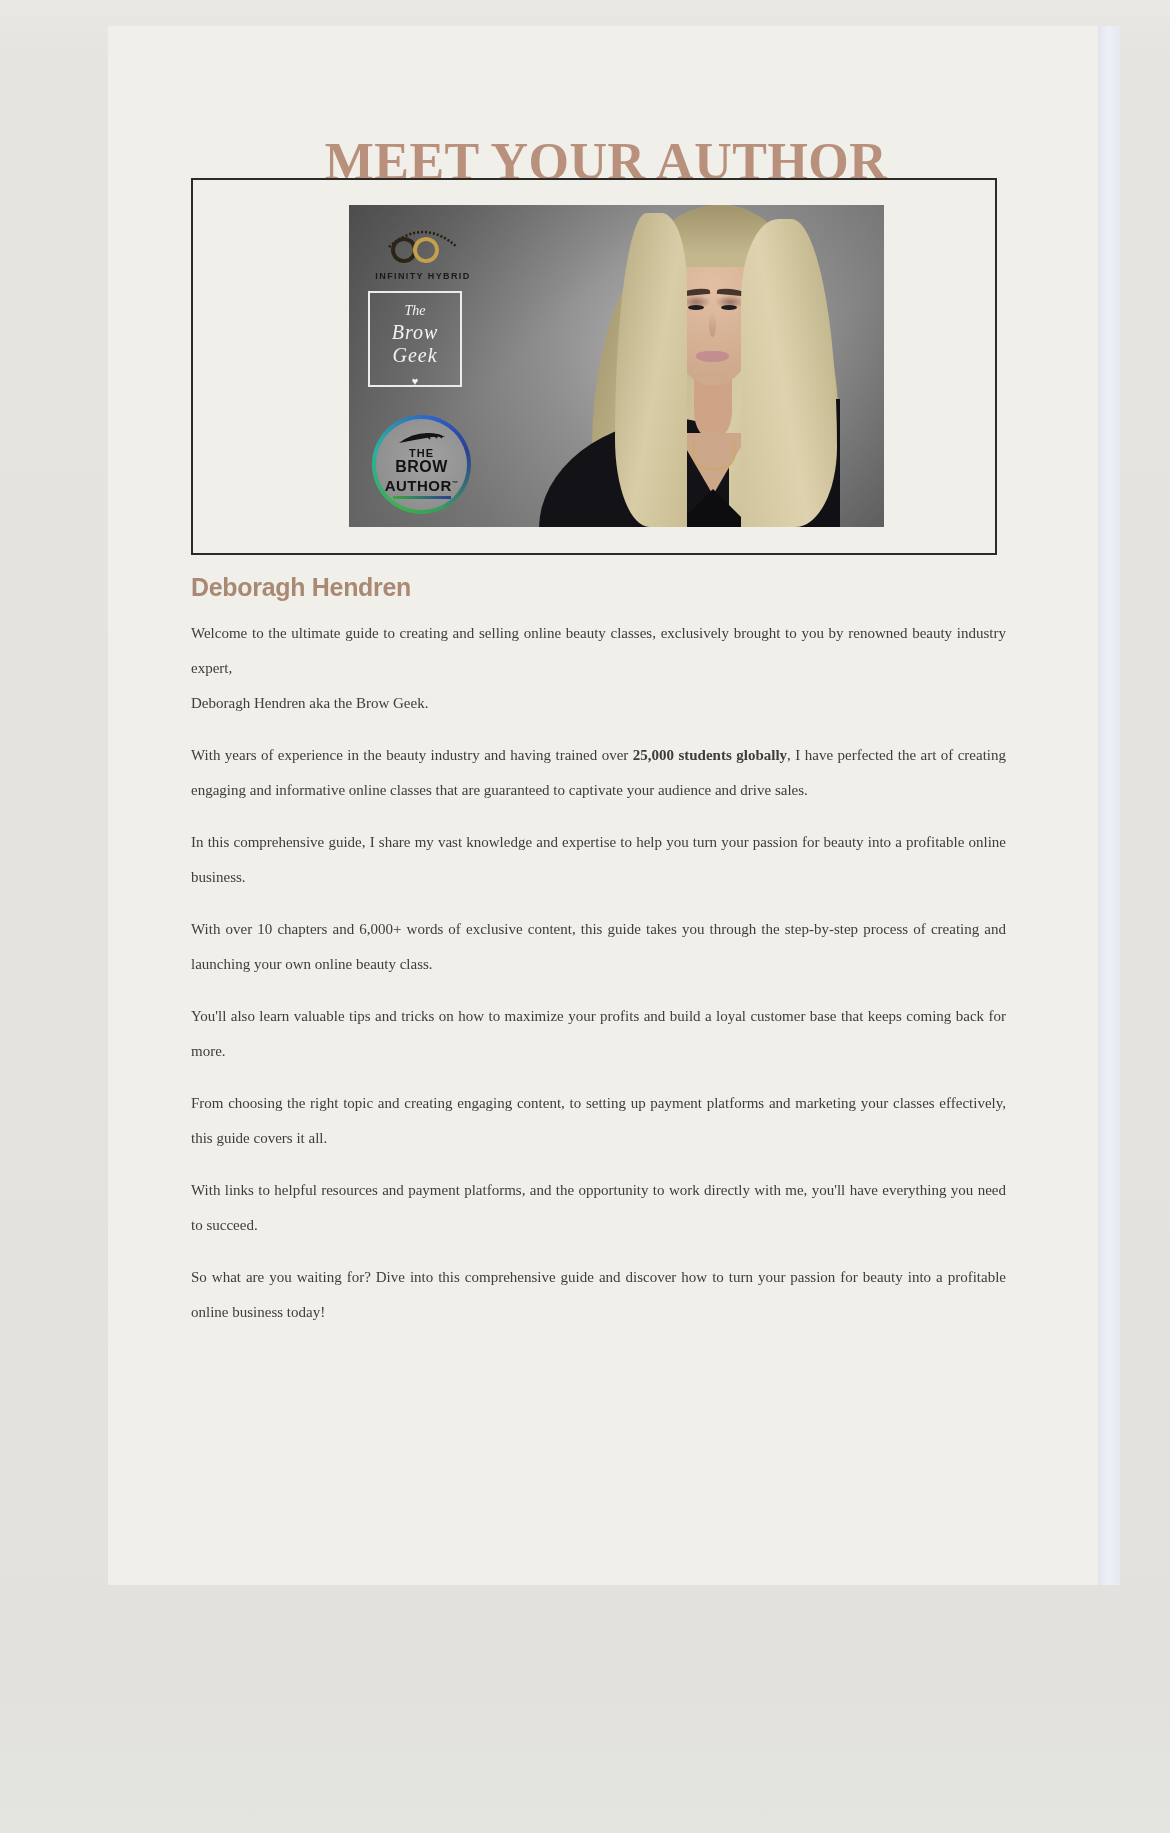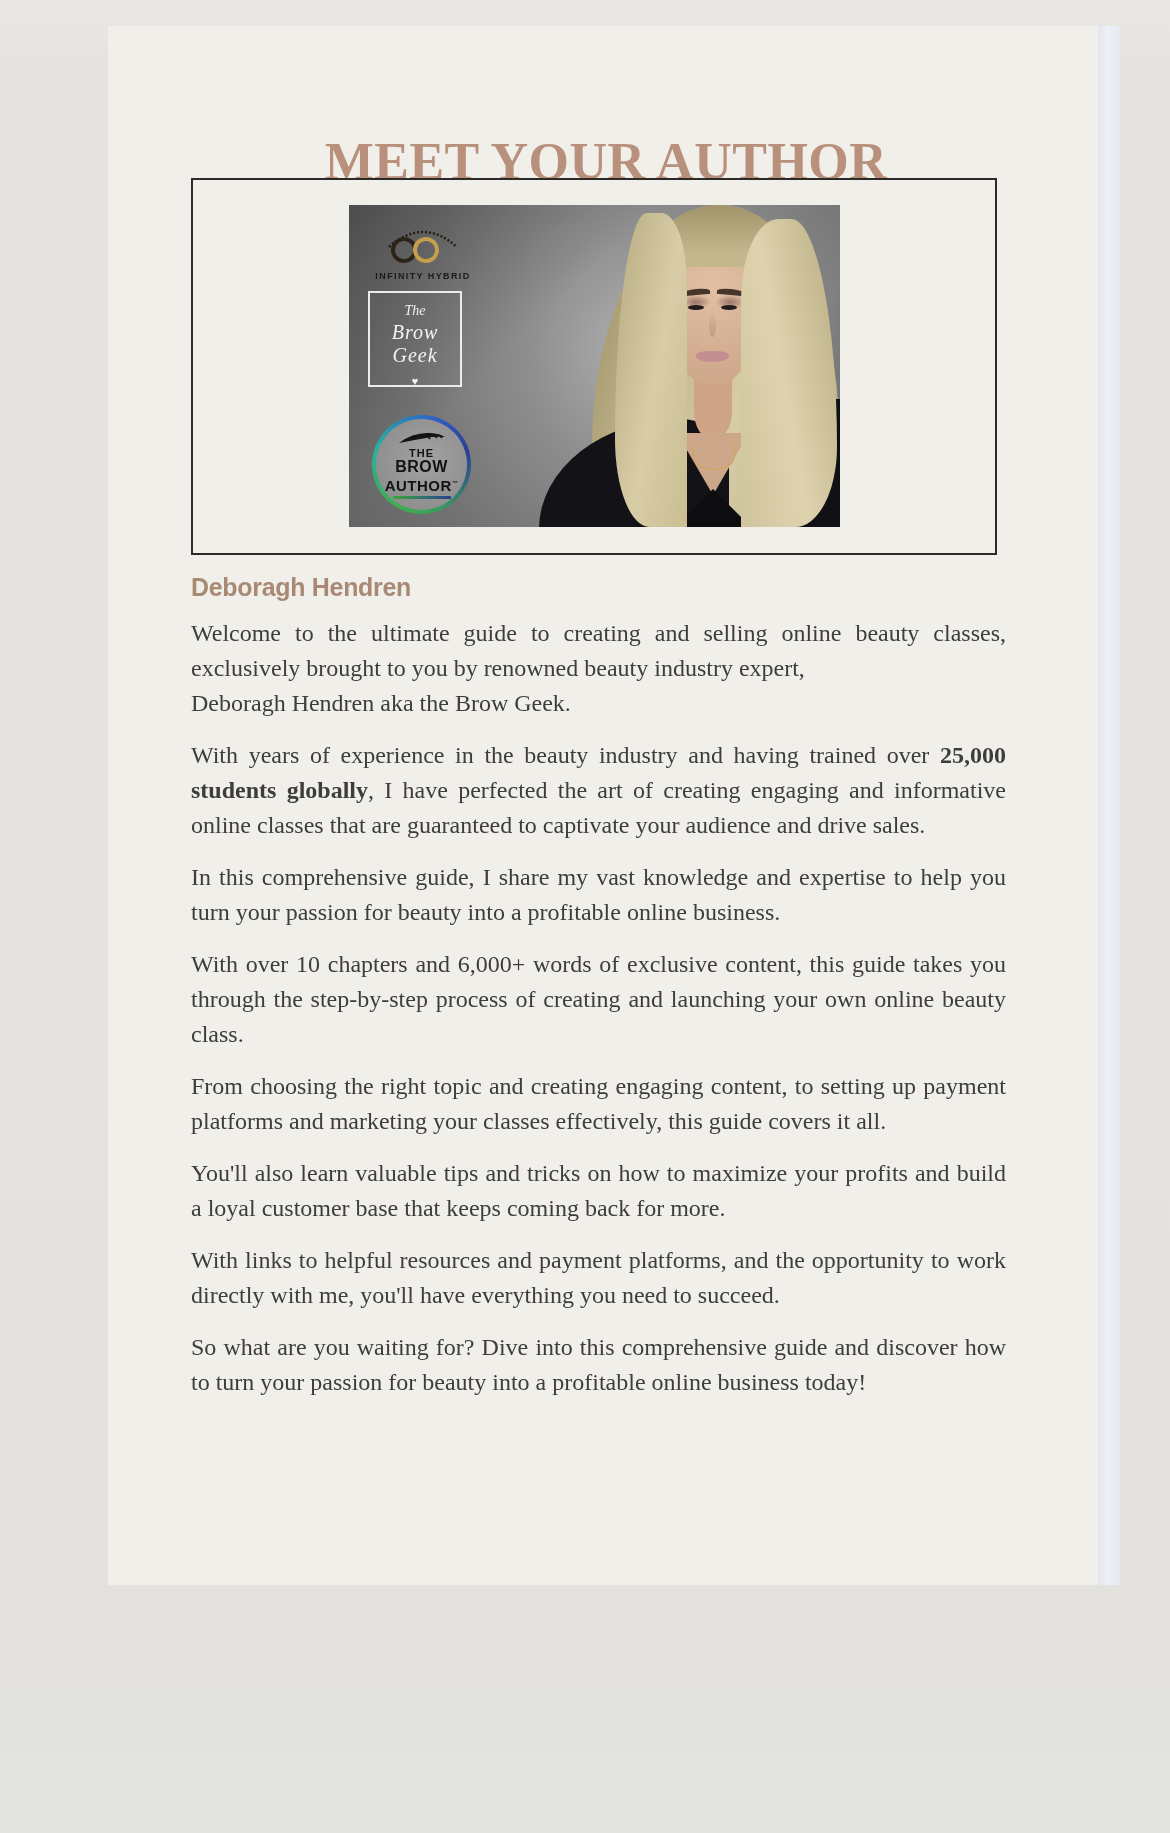--- a/index.html
+++ b/index.html
@@ -17,20 +17,21 @@
     font-family:"Liberation Serif",serif;font-weight:bold;
     font-size:52px;line-height:62px;letter-spacing:.5px;color:#b8907c;text-align:center;
   }
   .photo-frame{
     position:absolute;left:83px;top:152px;width:806px;height:377px;
     border:2px solid #2d2b28;box-sizing:border-box;background:#f0efe9;
   }
   .photo{
     position:absolute;left:156px;top:25px;width:491px;height:322px;overflow:hidden;
     background:radial-gradient(circle at 62% 45%,#b3b3b3 0%,#8f8f8f 35%,#747474 70%,#646464 100%);
+    padding-left:44px;
   }
   .photo .vignette{position:absolute;inset:0;background:linear-gradient(135deg,rgba(0,0,0,.25),transparent 38%),linear-gradient(-45deg,rgba(0,0,0,.18),transparent 30%);}
   
   .hair-back{position:absolute;left:243px;top:0px;width:247px;height:322px;border-radius:52% 48% 0 0/75% 70% 0 0;background:linear-gradient(105deg,#9a8d64 0%,#c4b88f 35%,#d6cca6 60%,#b5a87d 100%);}
   .jacket-left{position:absolute;left:190px;top:214px;width:190px;height:110px;background:#121217;border-radius:75% 25% 0 0/100% 45% 0 0;}
   .jacket-right{position:absolute;left:393px;top:194px;width:98px;height:130px;background:#101015;border-radius:65% 0 0 0/95% 0 0 0;}
   .neck{position:absolute;left:345px;top:172px;width:38px;height:62px;background:#cfa486;border-radius:0 0 45% 45%;}
   .chest{position:absolute;left:328px;top:228px;width:72px;height:62px;background:#cda78a;clip-path:polygon(0 0,100% 0,50% 100%);}
   .necklace{position:absolute;left:344px;top:238px;width:40px;height:26px;border:1.5px solid rgba(202,169,78,.85);border-top:none;border-radius:0 0 50% 50%;background:transparent;}
   .undertop{position:absolute;left:326px;top:284px;width:76px;height:38px;background:#0d0d10;clip-path:polygon(50% 0,100% 100%,0 100%);}
@@ -75,21 +76,21 @@
   .aw3 sup{font-size:6px;}
   .award-line{width:58px;height:3px;margin-top:2px;background:linear-gradient(90deg,#39a93f,#2b3f92);}
   
   .author-name{
     position:absolute;left:83px;top:546px;
     font-family:"Liberation Sans",sans-serif;font-weight:bold;
     font-size:26px;line-height:30px;letter-spacing:-.3px;color:#aa8974;
     transform:scaleX(.96);transform-origin:left;
   }
   .article{position:absolute;left:83px;top:590px;width:815px;color:#3e3d3b;}
-  .article p{margin:0 0 17px 0;font-family:"Liberation Serif",serif;font-size:24px;line-height:35px;text-align:justify;}
+  .article p{margin:0 0 17px 0;font-family:"Liberation Serif",serif;font-size:15px;line-height:35px;text-align:justify;}
   .article p b{font-weight:bold;}
   .scrollbar{position:absolute;left:990px;top:0px;width:22px;height:1559px;
     background:linear-gradient(90deg,#e4e5ec,#eef0f7 45%,#e7e9f2);}
 </style>
 </head>
 <body>
 
 <div class="card">
 
   <h1 class="page-title">MEET YOUR AUTHOR</h1>
@@ -151,20 +152,20 @@
     </div>
   </div>
 
   <div class="author-name">Deboragh Hendren</div>
 
   <div class="article">
       <p><span>Welcome to the ultimate guide to creating and selling online beauty classes, exclusively brought to you by renowned beauty industry expert,</span><br><span>Deboragh Hendren aka the Brow Geek.</span></p>
       <p><span>With years of experience in the beauty industry and having trained over </span><b>25,000 students globally</b><span>, I have perfected the art of creating engaging and informative online classes that are guaranteed to captivate your audience and drive sales.</span></p>
       <p><span>In this comprehensive guide, I share my vast knowledge and expertise to help you turn your passion for beauty into a profitable online business.</span></p>
       <p><span>With over 10 chapters and 6,000+ words of exclusive content, this guide takes you through the step-by-step process of creating and launching your own online beauty class.</span></p>
+      <p><span>You'll also learn valuable tips and tricks on how to maximize your profits and build a loyal customer base that keeps coming back for more.</span></p>
       <p><span>From choosing the right topic and creating engaging content, to setting up payment platforms and marketing your classes effectively, this guide covers it all.</span></p>
-      <p><span>You'll also learn valuable tips and tricks on how to maximize your profits and build a loyal customer base that keeps coming back for more.</span></p>
       <p><span>With links to helpful resources and payment platforms, and the opportunity to work directly with me, you'll have everything you need to succeed.</span></p>
       <p><span>So what are you waiting for? Dive into this comprehensive guide and discover how to turn your passion for beauty into a profitable online business today!</span></p>
     </div>
 
   <div class="scrollbar"></div>
 </div>
 
 </body></html>

